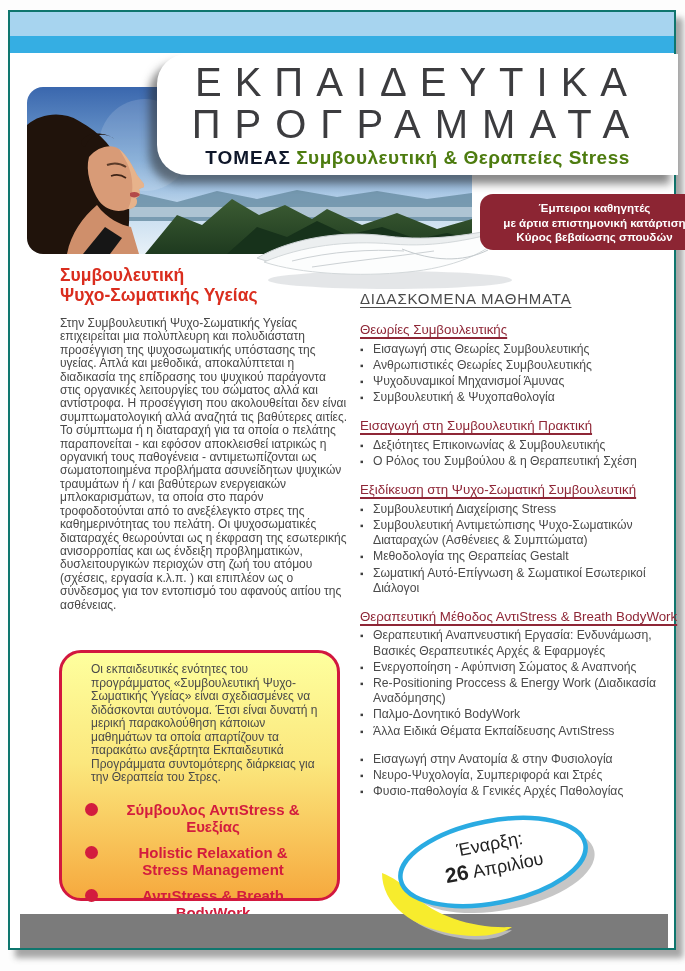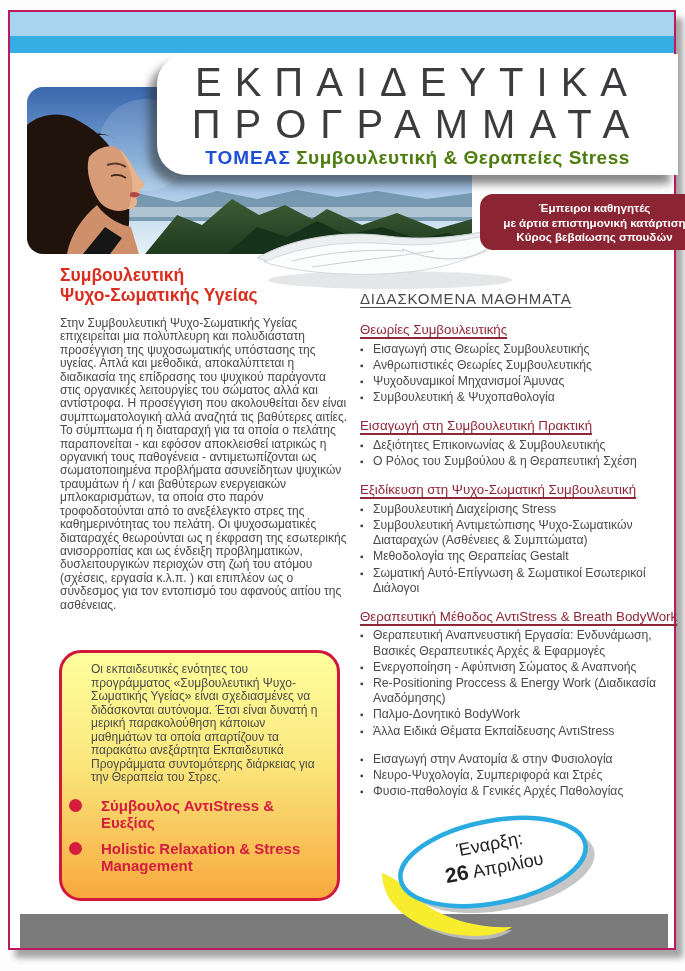--- a/index.html
+++ b/index.html
@@ -1,35 +1,35 @@
 <!DOCTYPE html>
 <html><head>
 <meta charset="utf-8">
 <style>
   html,body{margin:0;padding:0;background:#fbfbfb;}
   *{box-sizing:border-box;}
   .canvas{position:relative;width:685px;height:971px;background:#fdfdfd;overflow:hidden;
           font-family:"Liberation Sans",sans-serif;}
   .page{position:absolute;left:8px;top:10px;width:668px;height:940px;background:#ffffff;
-        border:2px solid #be185d;box-shadow:7px 8px 6px rgba(60,60,60,.45);}
+        border:2px solid #0f766e;box-shadow:7px 8px 6px rgba(60,60,60,.45);}
   .band-light{position:absolute;left:0;top:0;width:100%;height:24px;background:#a7d4ef;}
   .band-bright{position:absolute;left:0;top:24px;width:100%;height:17px;background:#35aee3;}
 
   
   .photo{position:absolute;left:17px;top:75px;width:445px;height:167px;z-index:2;}
   .fabric{position:absolute;left:242px;top:208px;width:268px;height:70px;z-index:3;}
 
   
   .title-card{position:absolute;left:147px;top:42px;width:521px;height:121px;background:#ffffff;
               border-radius:30px 0 0 30px;z-index:5;box-shadow:-8px 9px 9px rgba(40,40,40,.55);
               text-align:center;padding-top:7px;}
   .t1{font-size:40px;letter-spacing:13px;color:#3c3c3f;line-height:42px;white-space:nowrap;}
   .t2{font-size:40px;letter-spacing:14px;color:#3c3c3f;line-height:42px;white-space:nowrap;}
   .subtitle{margin-top:2px;font-size:19px;white-space:nowrap;}
-  .tomeas{color:#1d4ed8;font-weight:bold;letter-spacing:1px;}
+  .tomeas{color:#0f172a;font-weight:bold;letter-spacing:1px;}
   .sub-blue{color:#4d7c0f;font-weight:bold;letter-spacing:.5px;}
 
   
   .badge{position:absolute;left:470px;top:182px;width:229px;height:56px;background:#8c2533;
          border-radius:13px;z-index:6;color:#ffffff;font-weight:bold;font-size:11.6px;
          line-height:14.5px;text-align:center;padding-top:7px;}
 
   
   .left-col{position:absolute;left:50px;top:253px;width:288px;z-index:4;}
   .lc-head{color:#da2d1e;font-weight:bold;font-size:17.5px;line-height:20px;margin:0 0 12px 0;}
@@ -46,21 +46,21 @@
   .sec-list li{position:relative;padding-left:13px;color:#4a4a4a;font-size:12.2px;
                line-height:15.2px;margin-bottom:1px;}
   .sec-list li::before{content:"▪";position:absolute;left:0;top:0;font-size:10px;color:#3f3f3f;}
 
   
   .info-box{position:absolute;left:49px;top:638px;width:281px;height:251px;z-index:4;
             border:3px solid #d2173f;border-radius:22px;
             background:linear-gradient(180deg,#feff9e 0%,#fbe77d 45%,#f6a93e 100%);
             padding:10px 12px 8px 29px;}
   .ib-text{color:#4a4a4a;font-size:12px;line-height:13.5px;margin:0 0 12px 0;}
-  .programs{list-style:none;margin:0;padding:0 0 0 10px;}
+  .programs{list-style:none;margin:16px;padding:0 0 0 10px;text-align:center;}
   .programs li{position:relative;color:#d31c3e;font-weight:bold;font-size:15px;
                line-height:17px;margin-bottom:9px;}
   .programs li::before{content:"";position:absolute;left:-32px;top:2px;width:13px;height:13px;
                        border-radius:50%;background:#d31c3e;}
 
   
   .balloon{position:absolute;left:370px;top:795px;width:235px;height:140px;z-index:7;}
   .balloon svg{position:absolute;left:0;top:0;}
   .balloon-text{position:absolute;left:28px;top:26px;width:168px;text-align:center;
                 transform:rotate(-11deg);color:#222222;}
@@ -195,20 +195,21 @@
           <li>Φυσιο-παθολογία &amp; Γενικές Αρχές Παθολογίας</li>
         </ul>
       </div>
     </div>
 
     <div class="info-box">
       <p class="ib-text">Οι εκπαιδευτικές ενότητες του προγράμματος «Συμβουλευτική Ψυχο-Σωματικής Υγείας» είναι σχεδιασμένες να διδάσκονται αυτόνομα. Έτσι είναι δυνατή η μερική παρακολούθηση κάποιων μαθημάτων τα οποία απαρτίζουν τα παρακάτω ανεξάρτητα Εκπαιδευτικά Προγράμματα συντομότερης διάρκειας για την Θεραπεία του Στρες.</p>
       <ul class="programs">
         <li>Σύμβουλος ΑντιStress &amp; Ευεξίας</li>
         <li>Holistic Relaxation &amp; Stress Management</li>
+        <li>ΑντιStress &amp; Breath BodyWork</li>
       </ul>
     </div>
 
     <div class="balloon">
       <svg viewBox="0 0 235 140" width="235" height="140">
         <ellipse cx="122" cy="62" rx="94" ry="41" fill="#bcbcbc" opacity="0.85" transform="rotate(-11 122 62)"></ellipse>
         <path d="M8,72 C12,102 36,124 80,131 C104,135 122,131 132,123 C98,126 60,114 38,92 C26,80 16,76 8,72 Z" fill="#c9c9c9" opacity="0.8"></path>
         <path d="M2,66 C2,96 30,122 80,128 C104,131 122,127 132,120 C96,122 56,110 34,88 C22,76 12,70 2,66 Z" fill="#f7ec2d"></path>
         <ellipse cx="113" cy="55" rx="94" ry="41" fill="#ffffff" stroke="#2aabe2" stroke-width="4.5" transform="rotate(-11 113 55)"></ellipse>
       </svg>

